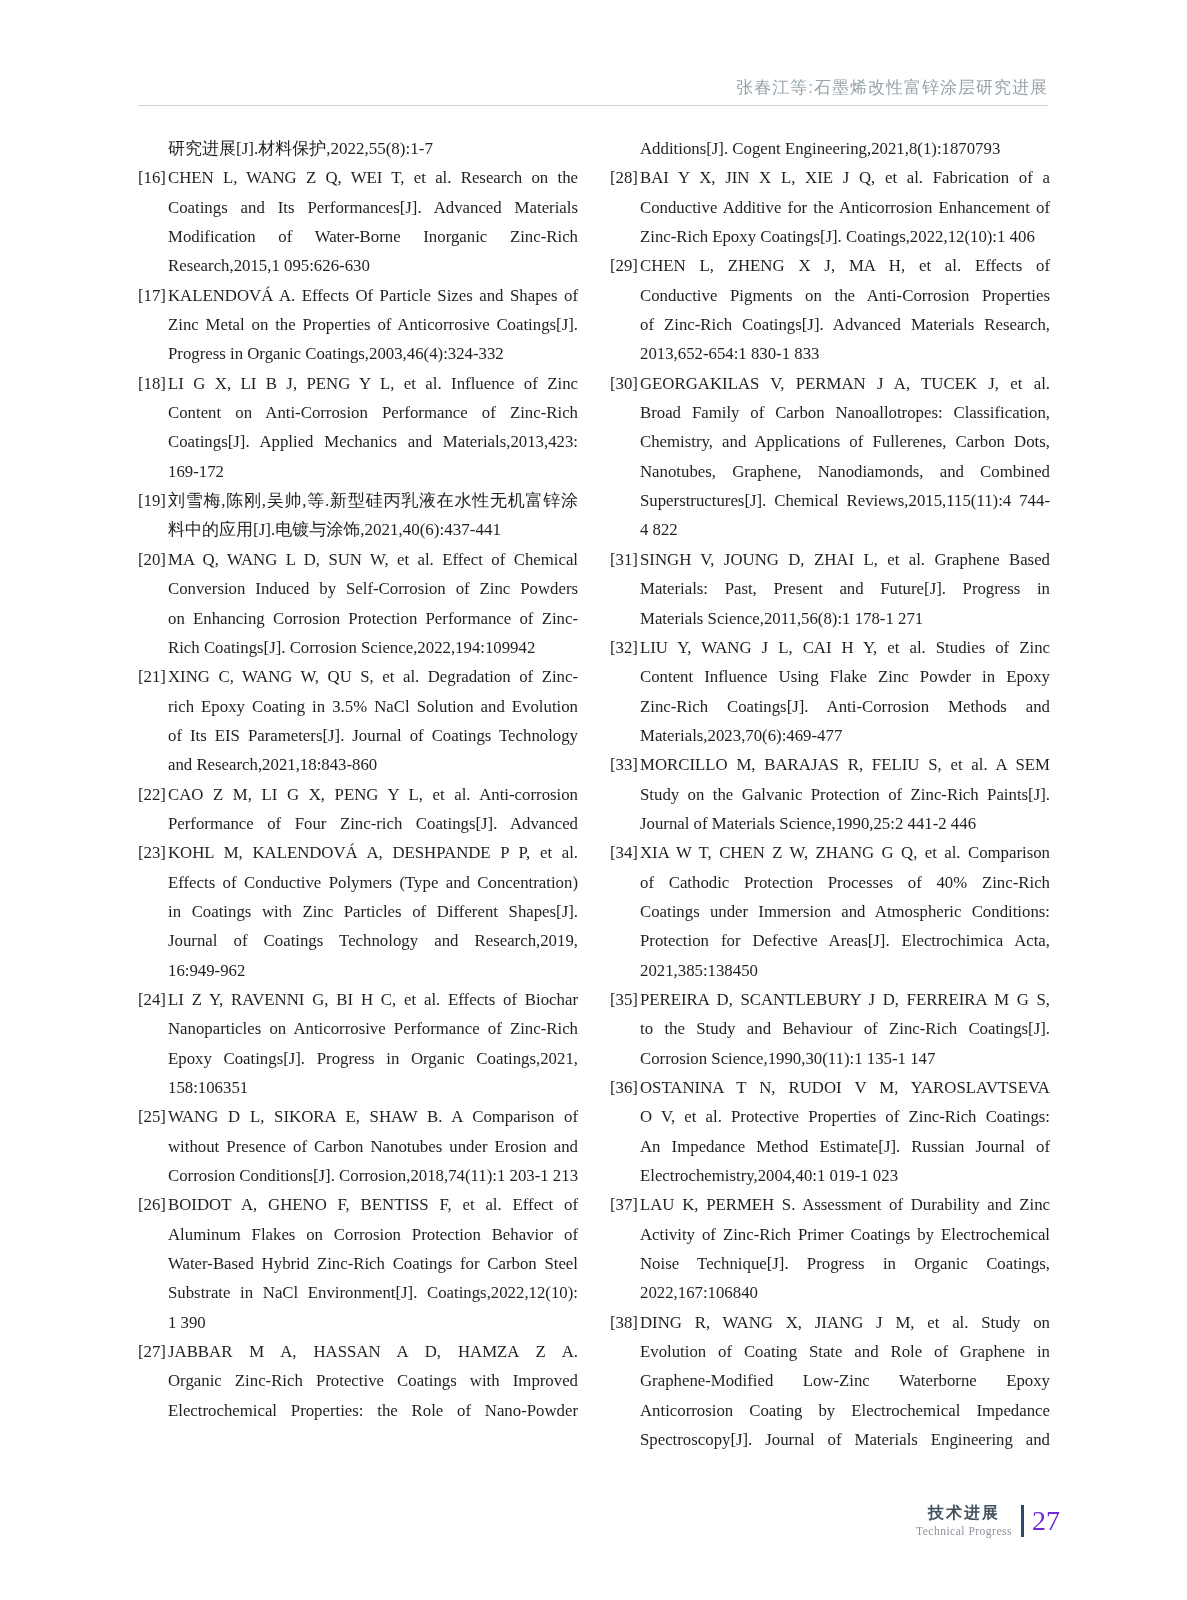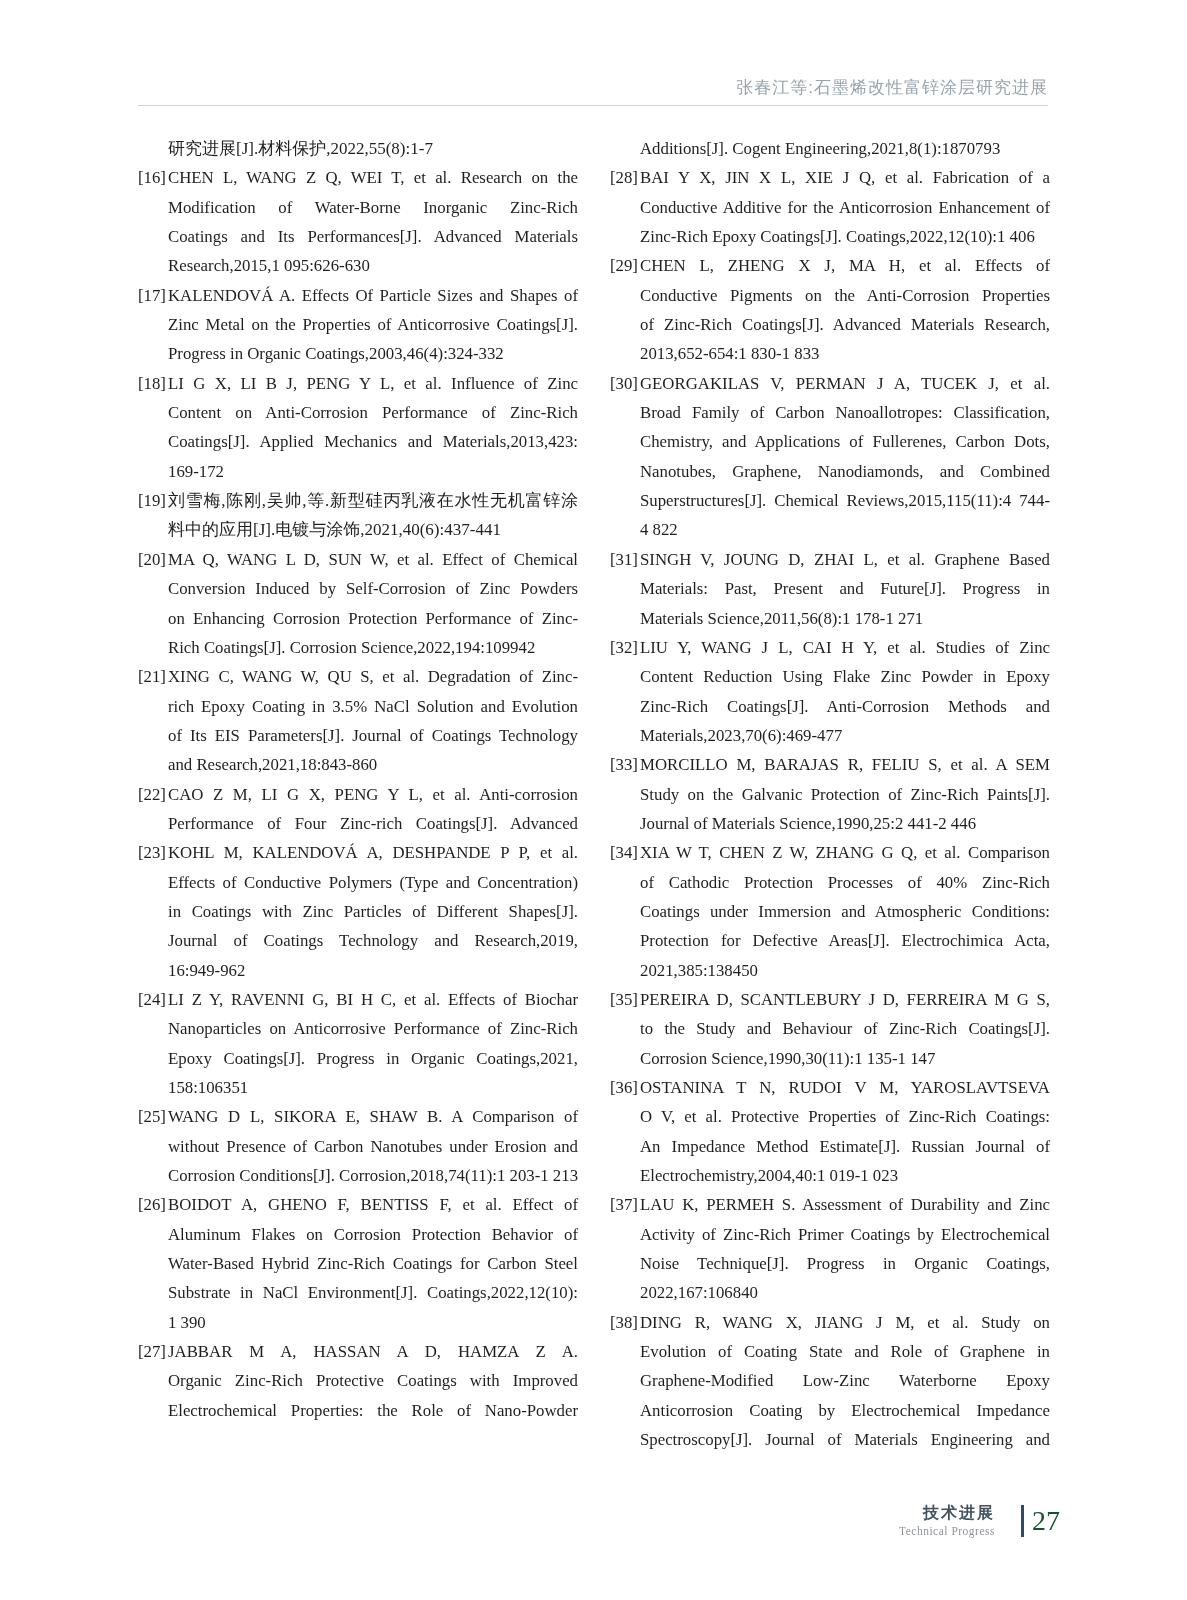--- a/index.html
+++ b/index.html
@@ -52,21 +52,21 @@
   }
   .ref-line.cjk { font-size: 17px; }
 
   
   .footer {
     position: absolute;
     top: 1504px; right: 127px;
     display: flex;
     align-items: center;
   }
-  .footer-section { text-align: right; margin-right: 26px; }
+  .footer-section { text-align: center; margin-right: 9px; }
   .footer-cn {
     font-family: "Liberation Sans", "DejaVu Sans", sans-serif;
     font-weight: bold;
     font-size: 16px;
     letter-spacing: 2px;
     color: #42525e;
     line-height: 1.1;
     white-space: nowrap;
   }
   .footer-en {
@@ -79,21 +79,21 @@
     white-space: nowrap;
   }
   .footer-bar {
     width: 3px; height: 32px;
     background: #2b4a6b;
     margin-right: 8px;
   }
   .footer-page {
     font-family: "Liberation Serif", serif;
     font-size: 28px;
-    color: #14532d;
+    color: #6d28d9;
     line-height: 1;
   }
 </style>
 </head>
 <body>
 
 <div class="page">
 
   <div class="running-title">张春江等:石墨烯改性富锌涂层研究进展</div>
 
@@ -103,22 +103,22 @@
       <div class="ref">
         <span class="ref-label"></span>
         <div class="ref-body">
           <div class="ref-line cjk">研究进展[J].材料保护,2022,55(8):1-7</div>
         </div>
       </div>
       <div class="ref">
         <span class="ref-label">[16]</span>
         <div class="ref-body">
           <div class="ref-line j">CHEN L, WANG Z Q, WEI T, et al. Research on the</div>
+          <div class="ref-line j">Coatings and Its Performances[J]. Advanced Materials</div>
           <div class="ref-line j">Modification of Water-Borne Inorganic Zinc-Rich</div>
-          <div class="ref-line j">Coatings and Its Performances[J]. Advanced Materials</div>
           <div class="ref-line">Research,2015,1 095:626-630</div>
         </div>
       </div>
       <div class="ref">
         <span class="ref-label">[17]</span>
         <div class="ref-body">
           <div class="ref-line j">KALENDOVÁ A. Effects Of Particle Sizes and Shapes of</div>
           <div class="ref-line j">Zinc Metal on the Properties of Anticorrosive Coatings[J].</div>
           <div class="ref-line">Progress in Organic Coatings,2003,46(4):324-332</div>
         </div>
@@ -251,21 +251,21 @@
         <div class="ref-body">
           <div class="ref-line j">SINGH V, JOUNG D, ZHAI L, et al. Graphene Based</div>
           <div class="ref-line j">Materials: Past, Present and Future[J]. Progress in</div>
           <div class="ref-line">Materials Science,2011,56(8):1 178-1 271</div>
         </div>
       </div>
       <div class="ref">
         <span class="ref-label">[32]</span>
         <div class="ref-body">
           <div class="ref-line j">LIU Y, WANG J L, CAI H Y, et al. Studies of Zinc</div>
-          <div class="ref-line j">Content Reduction Using Flake Zinc Powder in Epoxy</div>
+          <div class="ref-line j">Content Influence Using Flake Zinc Powder in Epoxy</div>
           <div class="ref-line j">Zinc-Rich Coatings[J]. Anti-Corrosion Methods and</div>
           <div class="ref-line">Materials,2023,70(6):469-477</div>
         </div>
       </div>
       <div class="ref">
         <span class="ref-label">[33]</span>
         <div class="ref-body">
           <div class="ref-line j">MORCILLO M, BARAJAS R, FELIU S, et al. A SEM</div>
           <div class="ref-line j">Study on the Galvanic Protection of Zinc-Rich Paints[J].</div>
           <div class="ref-line">Journal of Materials Science,1990,25:2 441-2 446</div>

